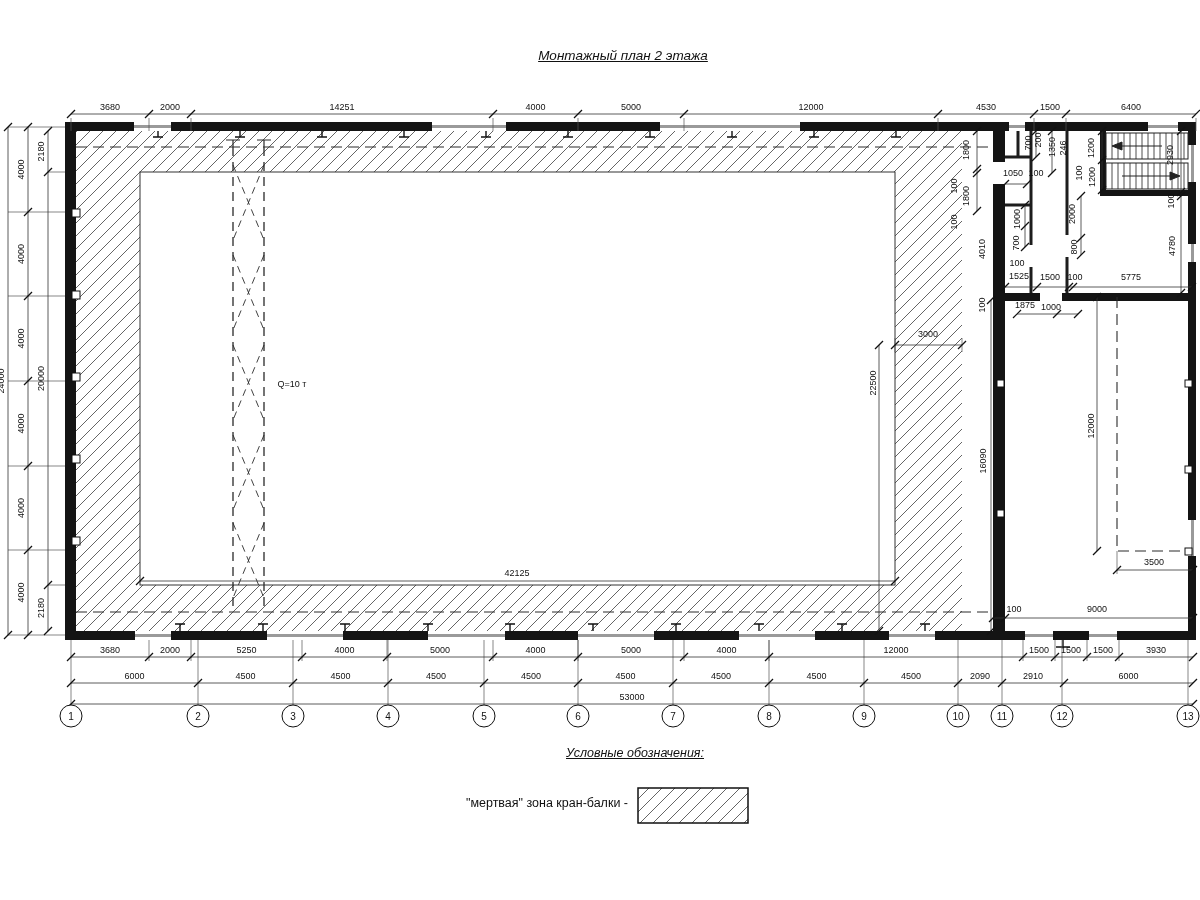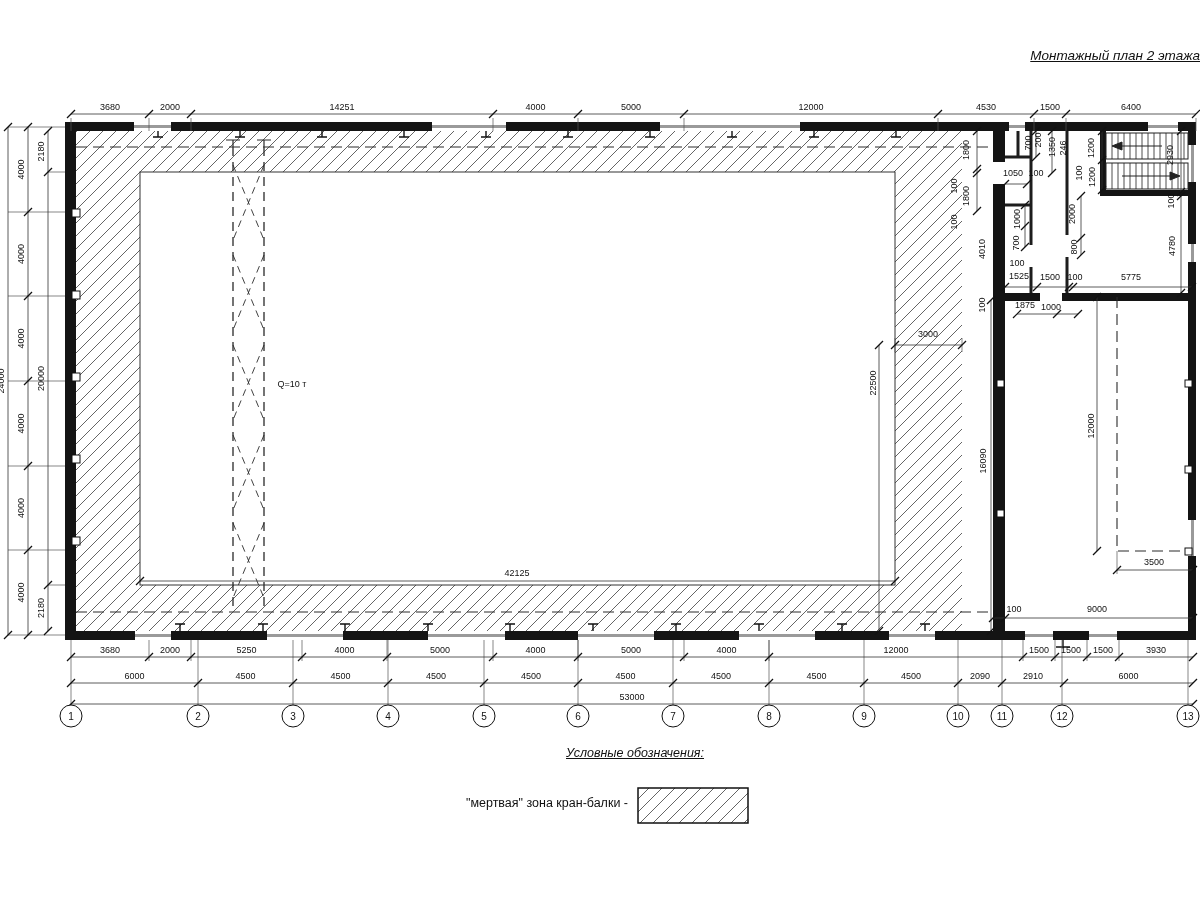--- a/index.html
+++ b/index.html
@@ -1,18 +1,18 @@
 <!DOCTYPE html>
 <html><head>
 <meta charset="utf-8">
 <style>
   html,body{margin:0;padding:0;background:#fff;}
   .sheet{position:relative;width:1200px;height:900px;background:#fff;overflow:hidden;
          font-family:"Liberation Sans",sans-serif;color:#111;}
-  .title{position:absolute;top:48px;left:46px;width:1154px;text-align:right;
+  .title{position:absolute;top:48px;left:46px;width:1154px;text-align:center;
          font-size:13.5px;font-style:italic;text-decoration:underline;color:#111;}
   .legend-heading{position:absolute;top:746px;left:62px;width:1146px;text-align:center;
          font-size:12.5px;font-style:italic;text-decoration:underline;color:#111;}
   .legend-label{position:absolute;top:796px;right:572px;font-size:12.5px;color:#111;white-space:nowrap;}
   .legend-swatch{position:absolute;top:787px;left:637px;}
   svg text{font-family:"Liberation Sans",sans-serif;font-size:9px;fill:#111;}
   svg text.bub{font-size:10px;}
 </style>
 </head>
 <body>

